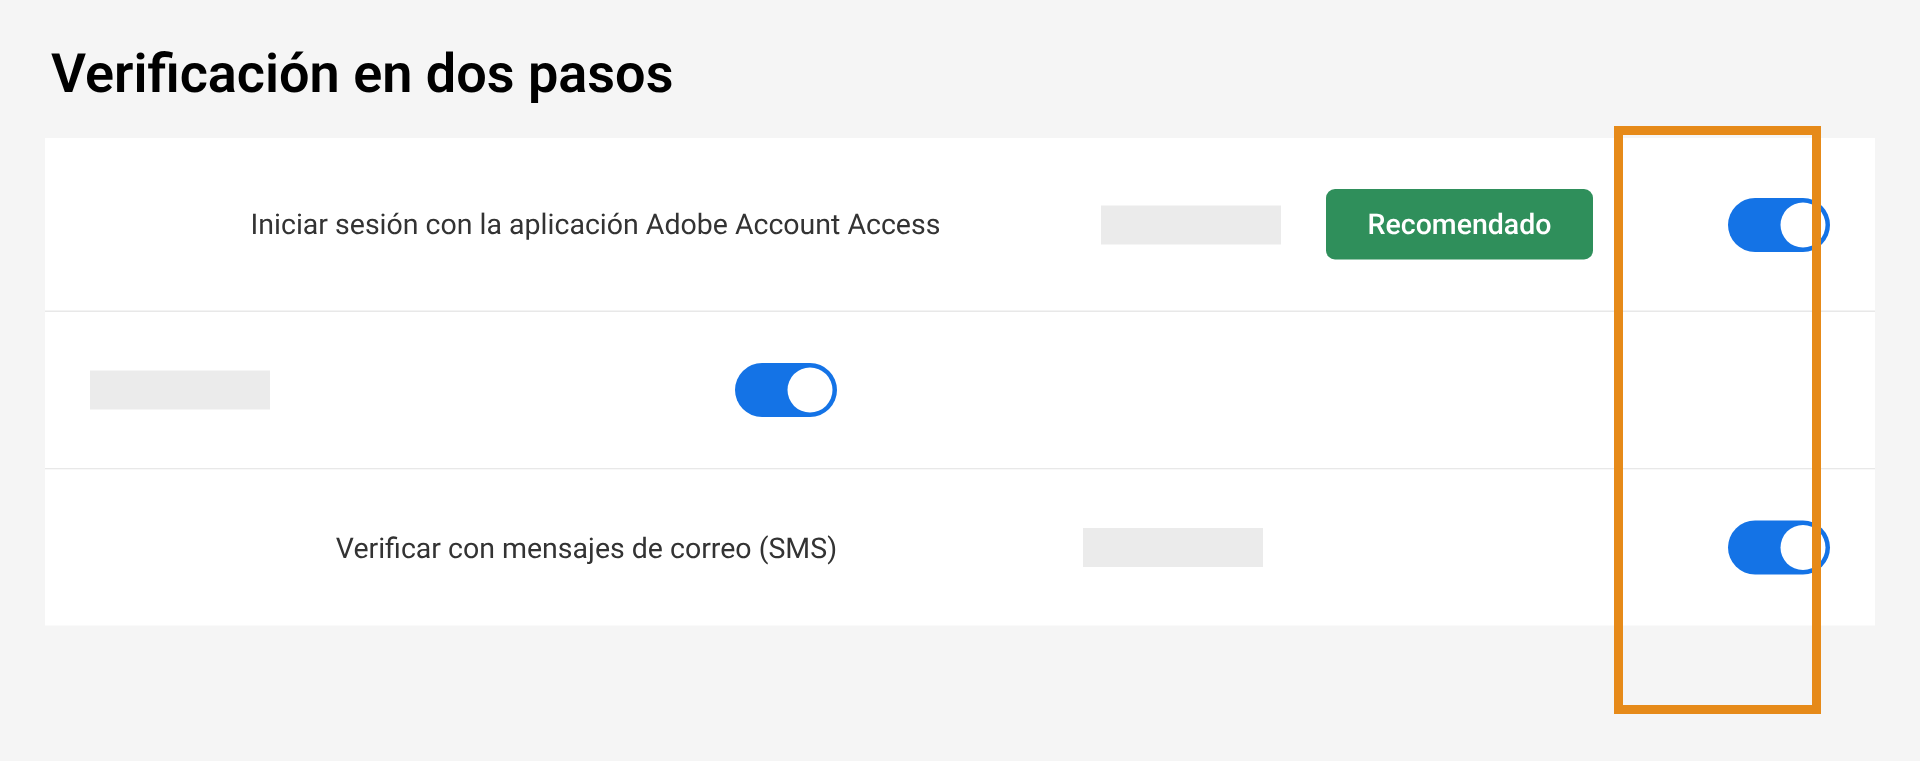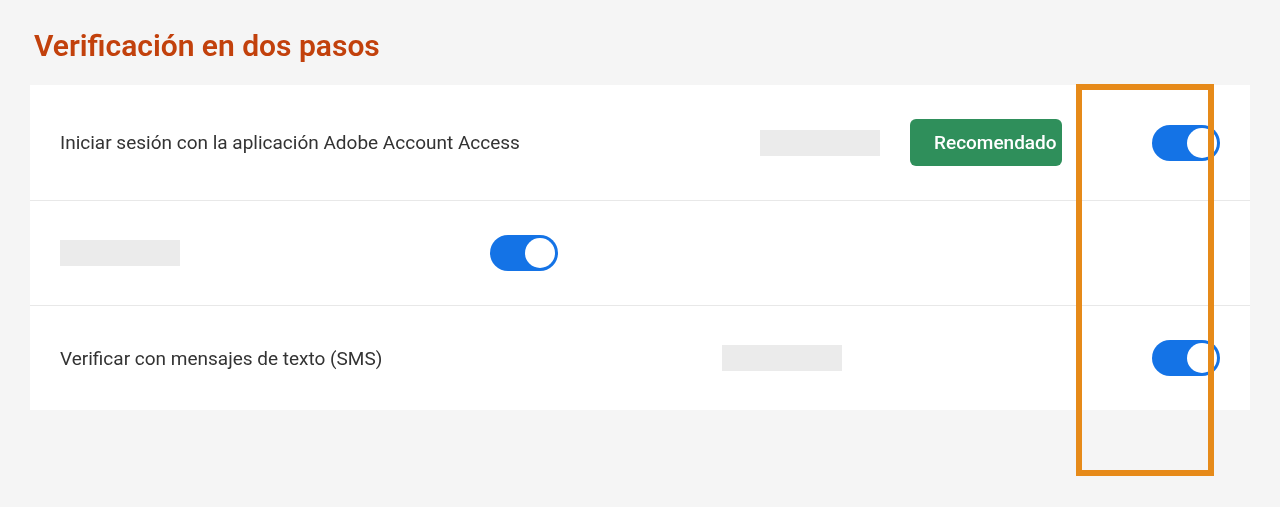--- a/index.html
+++ b/index.html
@@ -5,58 +5,59 @@
     * { box-sizing: border-box; margin: 0; padding: 0; }
     body {
       font-family: -apple-system, BlinkMacSystemFont, "Segoe UI", Roboto, Helvetica, Arial, sans-serif;
       background: #f5f5f5;
       width: 1280px;
       height: 507px;
       padding: 28px 30px;
       position: relative;
     }
     .section-title {
-      font-size: 30px;
+      font-size: 36px;
       font-weight: 600;
-      color: #c2410c;
+      color: #000000;
       margin-bottom: 22px;
       padding-left: 4px;
     }
     .settings-list {
       background: transparent;
     }
     .setting-row {
       display: flex;
       align-items: center;
       background: #ffffff;
       padding: 34px 30px;
       border-bottom: 1px solid #e8e8e8;
     }
     .setting-row:last-child { border-bottom: none; }
     .setting-label {
       flex: 1;
       font-size: 19px;
       color: #333333;
       font-weight: 400;
+      text-align: center;
     }
     .placeholder-block {
       width: 120px;
       height: 26px;
       background: #ebebeb;
       margin-right: 30px;
     }
     .badge {
       background: #2f8f5b;
       color: #ffffff;
       font-size: 19px;
       font-weight: 500;
       padding: 12px 24px;
       border-radius: 6px;
       margin-right: 90px;
-      width: 152px;
+      width: 178px;
       text-align: center;
     }
     .badge-spacer {
       width: 190px;
       margin-right: 90px;
     }
     .toggle {
       width: 68px;
       height: 36px;
       background: #1473e6;
@@ -99,21 +100,21 @@
 
   <div class="setting-row">
     <div class="placeholder-block"></div>
     <div class="badge-spacer"></div>
     <div class="toggle">
       <div class="toggle-knob"></div>
     </div>
   </div>
 
   <div class="setting-row">
-    <div class="setting-label">Verificar con mensajes de texto (SMS)</div>
+    <div class="setting-label">Verificar con mensajes de correo (SMS)</div>
     <div class="placeholder-block"></div>
     <div class="badge-spacer"></div>
     <div class="toggle">
       <div class="toggle-knob"></div>
     </div>
   </div>
 
 </div>
 
 <div class="highlight-box" style="top:84px;left:1076px;width:138px;height:392px;"></div>

